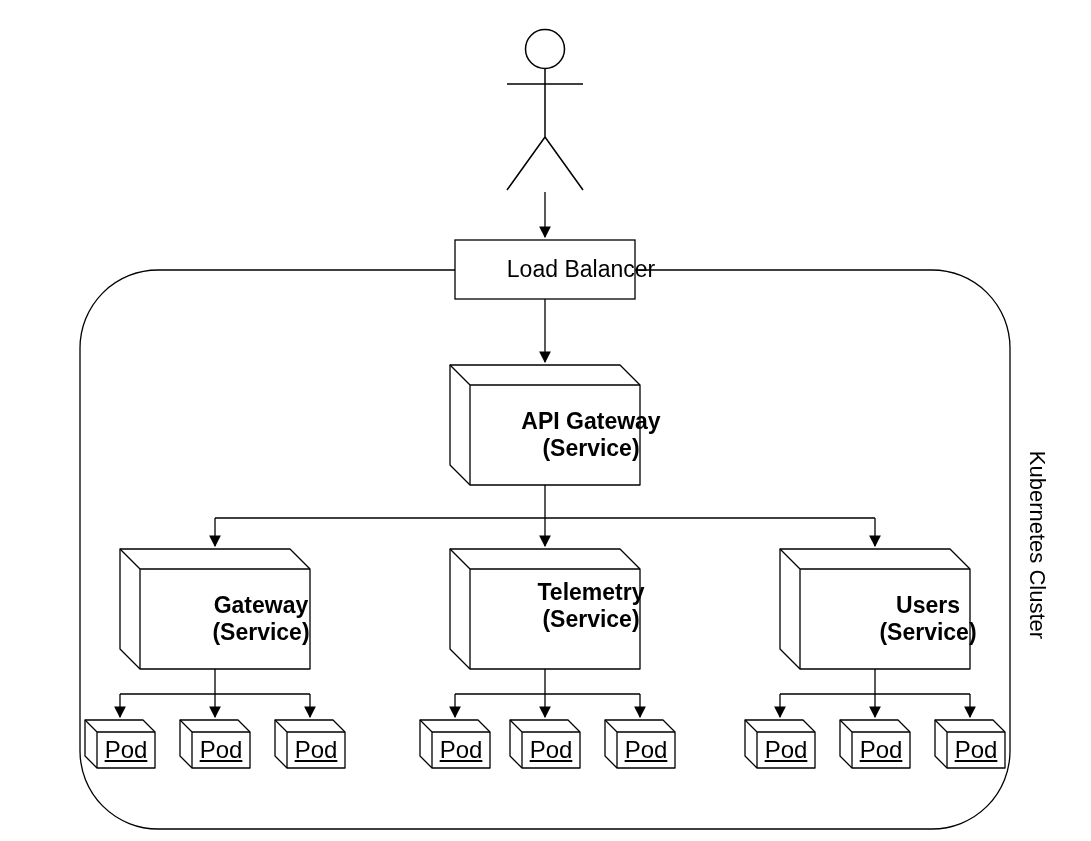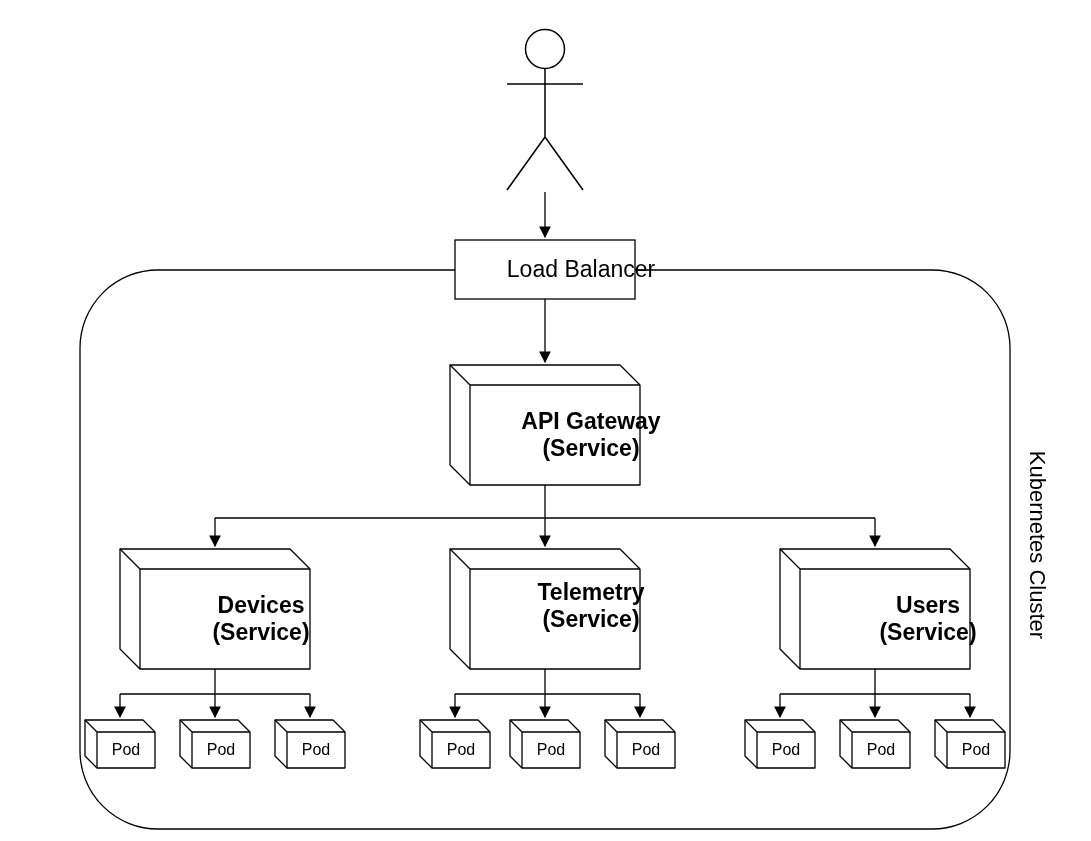--- a/index.html
+++ b/index.html
@@ -35,21 +35,22 @@
     line-height: 27px;
     padding-left: 36px;
   }
   .bold-lbl {
     font-weight: bold;
   }
   .two-line {
     flex-direction: column;
   }
   .pod-lbl {
-    font-size: 16px;
+    font-size: 24px;
+    text-decoration: underline;
   }
   .cluster-lbl {
     font-size: 22px;
     transform: rotate(90deg);
   }
 </style>
 </head>
 <body>
 
 <svg id="canvas" width="1091" height="841" viewBox="0 0 1091 841">
@@ -159,21 +160,21 @@
 </svg>
 
 <div class="lbl node-lbl" style="left:455px; top:240px; width:180px; height:59px;">Load Balancer</div>
 
 <div class="lbl node-lbl bold-lbl two-line" style="left:470px; top:385px; width:170px; height:100px;">
   <div>API Gateway</div>
   <div>(Service)</div>
 </div>
 
 <div class="lbl node-lbl bold-lbl two-line" style="left:140px; top:569px; width:170px; height:100px;">
-  <div>Devices</div>
+  <div>Gateway</div>
   <div>(Service)</div>
 </div>
 
 <div class="lbl node-lbl bold-lbl two-line" style="left:470px; top:556px; width:170px; height:100px;">
   <div>Telemetry</div>
   <div>(Service)</div>
 </div>
 
 <div class="lbl node-lbl bold-lbl two-line" style="left:800px; top:569px; width:184px; height:100px;">
   <div>Users</div>

